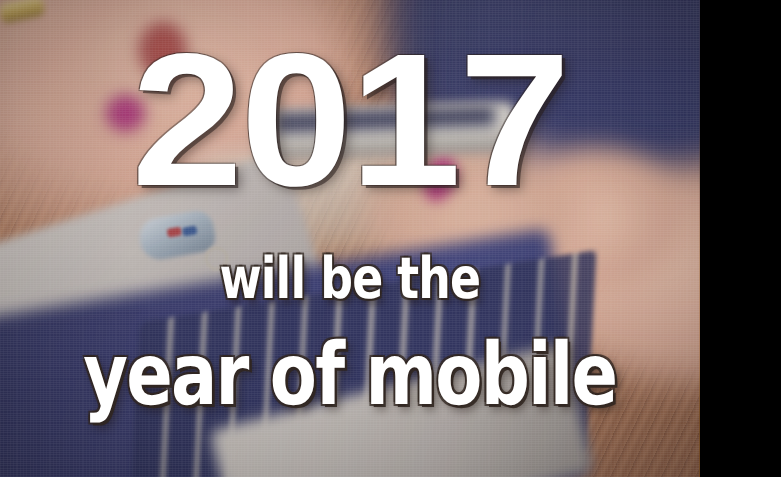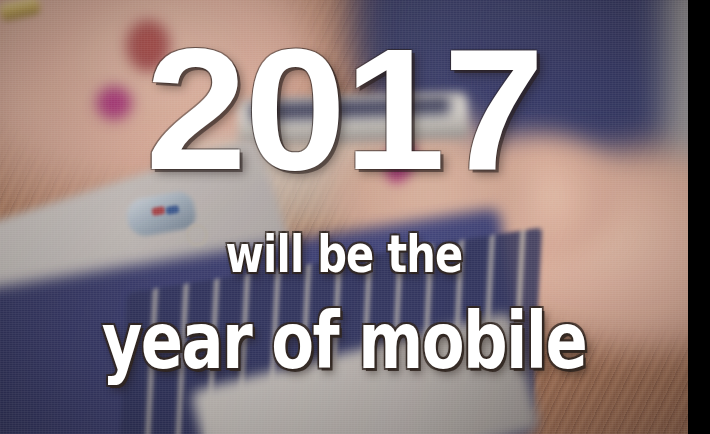--- a/index.html
+++ b/index.html
@@ -2,21 +2,21 @@
 <html><head>
 <meta charset="utf-8">
 <style>
   html, body {
     margin: 0;
     padding: 0;
     background: #000;
   }
   #poster {
     position: relative;
-    width: 688px;
+    width: 636px;
     height: 434px;
     overflow: hidden;
     font-family: "Liberation Sans", sans-serif;
     background: #a16207;
     user-select: none;
   }
 
   
   .photo {
     position: absolute;

